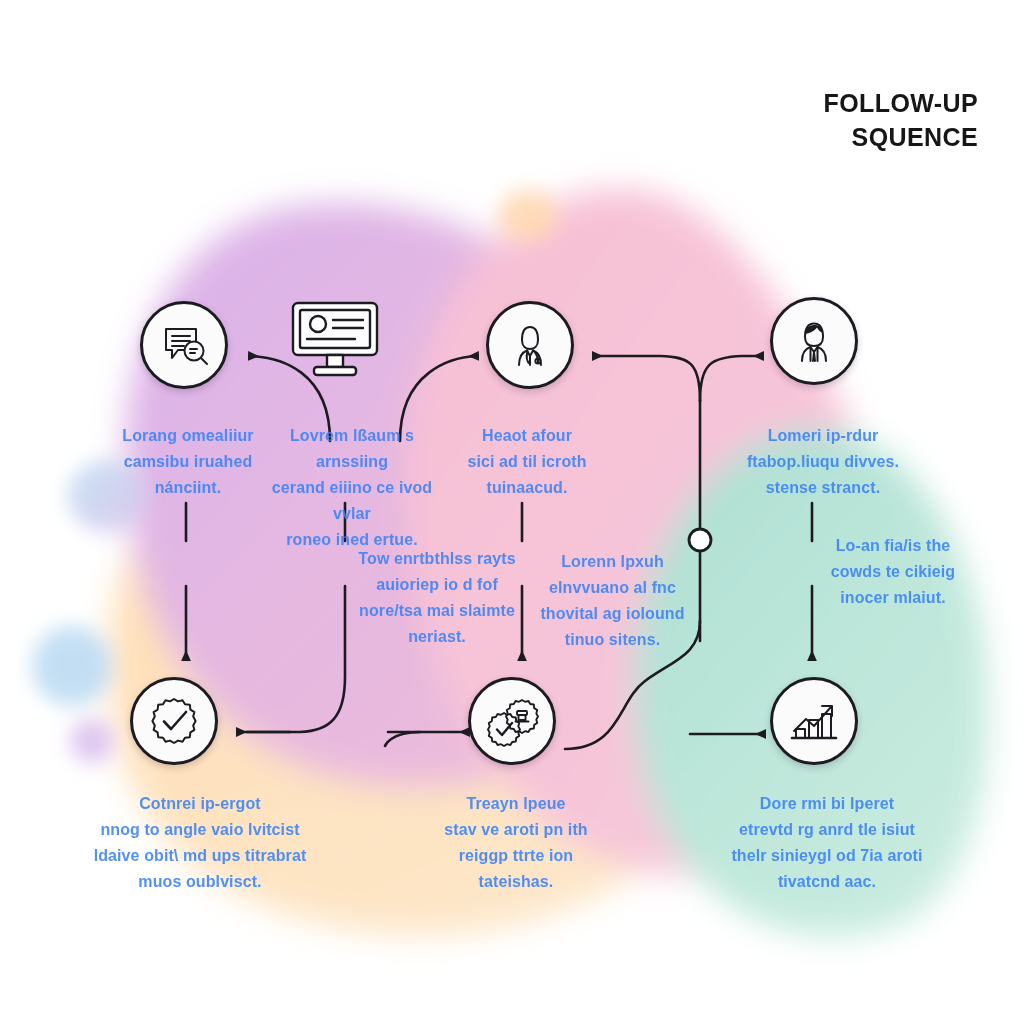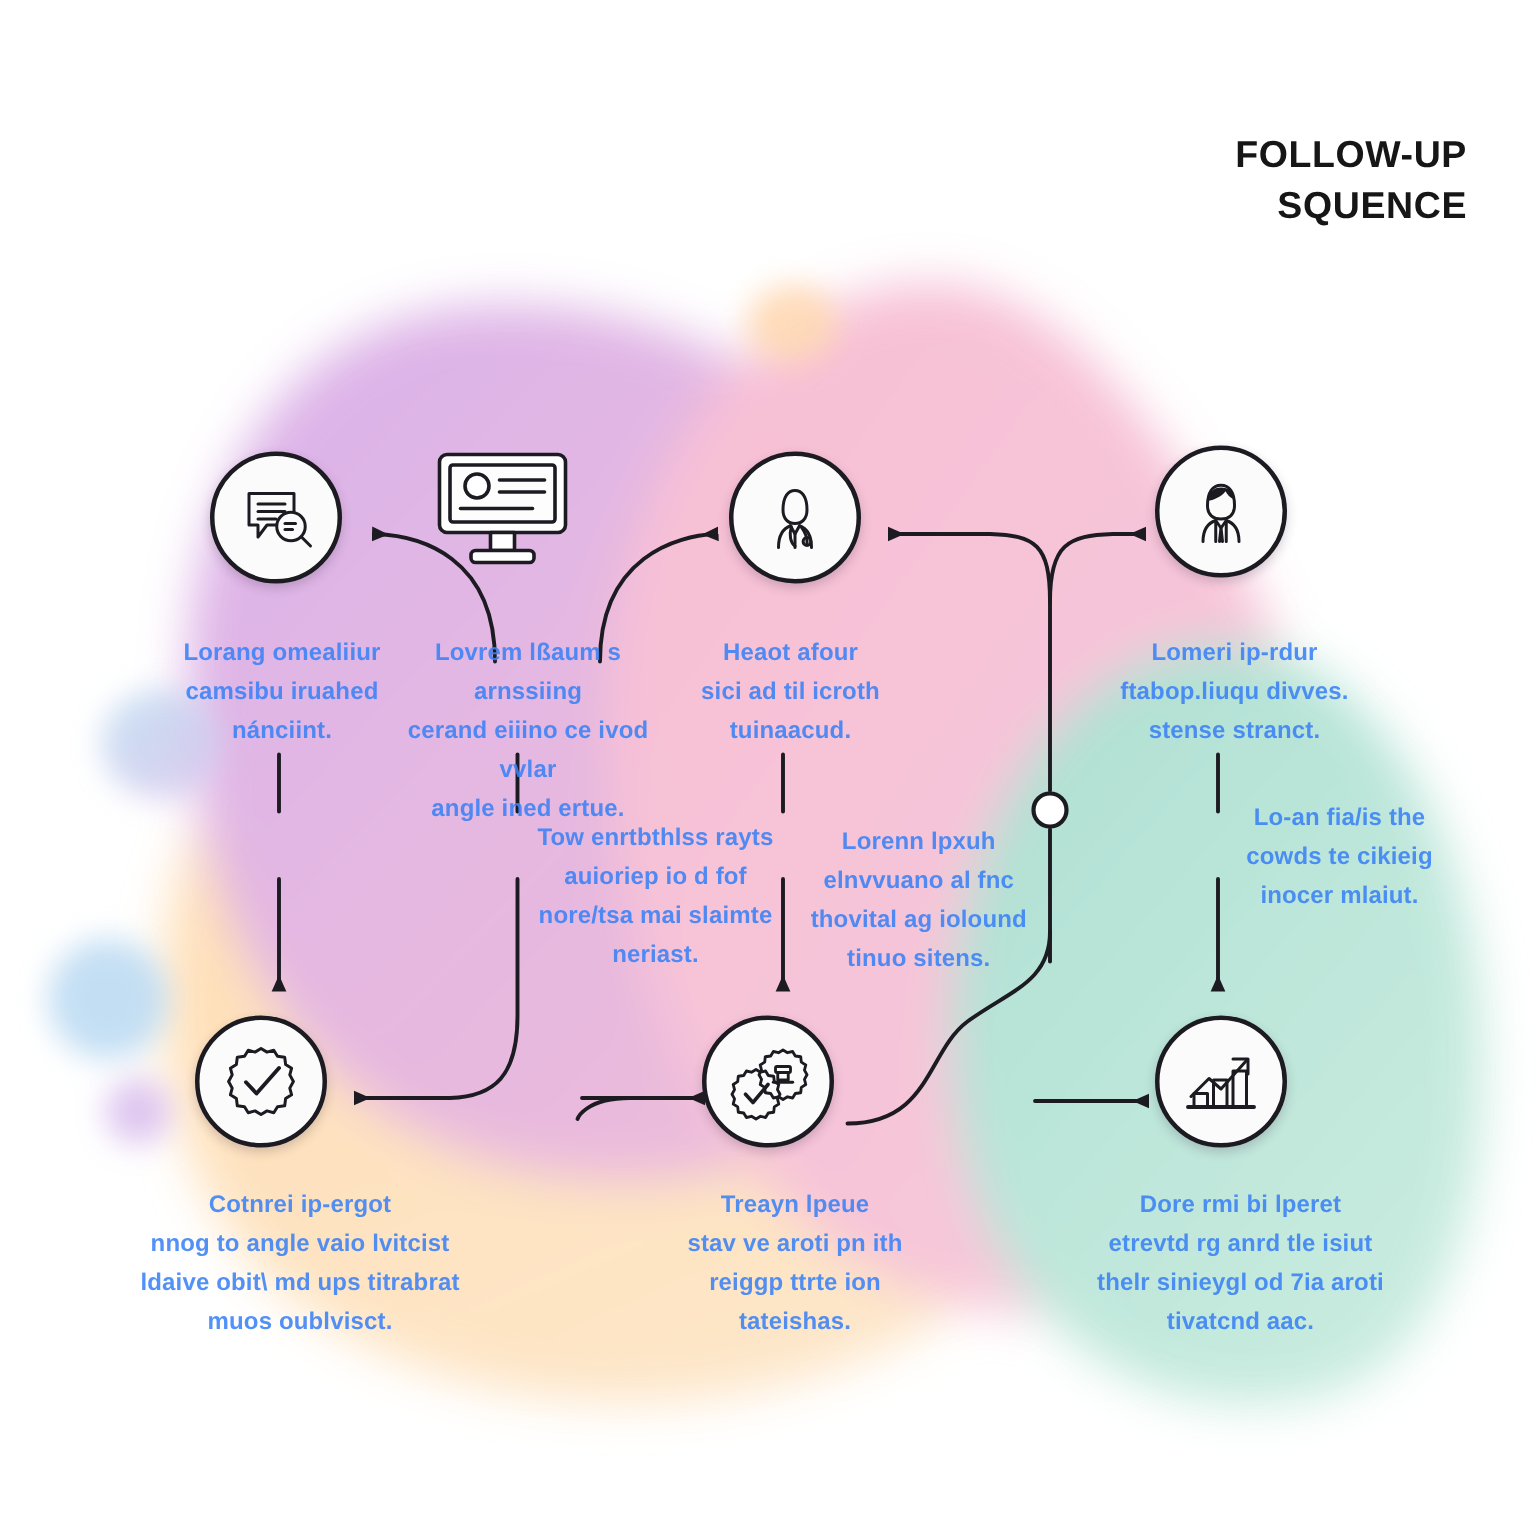--- a/index.html
+++ b/index.html
@@ -187,21 +187,21 @@
         <line x1="46" y1="23" x2="76" y2="23"></line>
         <line x1="46" y1="31" x2="76" y2="31"></line>
         <line x1="20" y1="42" x2="68" y2="42"></line>
         <rect x="40" y="58" width="16" height="12"></rect>
         <rect x="27" y="70" width="42" height="8" rx="3"></rect>
       </svg>
     </span>
   </div>
   <div class="cap" style="left:252px;top:382px;width:200px;">Lovrem lßaum s arnssiing
 cerand eiiino ce ivod vvlar
-angle ined ertue.</div>
+roneo ined ertue.</div>
 
   <div class="circle" style="left:486px;top:260px;">
     <span>
       <svg width="54" height="54" viewBox="0 0 54 54" fill="none" stroke="#1d1b22" stroke-width="2" stroke-linecap="round" stroke-linejoin="round">
         <path d="M19,22 C19,13 22.5,9 27,9 C31.5,9 35,13 35,22 C35,28 31.5,31 27,31 C22.5,31 19,28 19,22 Z"></path>
         <path d="M16,47 C16,38 20,34 24,32.5"></path>
         <path d="M38,47 C38,38 34,34 30,32.5"></path>
         <path d="M24,32.5 L27,38 L30,32.5"></path>
         <path d="M27,38 L27,47"></path>
         <path d="M24.5,33 C23,39 24,44 27,46"></path>
@@ -275,21 +275,21 @@
 
         <path d="M20,20 L23,21.8 L26.4,21 L28.2,24 L31.8,24.5 L32.2,28.1 L35.2,30
                  L34.3,33.4 L36,36.5 L34.3,39.6 L35.2,43 L32.2,44.9 L31.8,48.5
                  L28.2,49 L26.4,52 L23,51.2 L20,53 L17,51.2 L13.6,52 L11.8,49
                  L8.2,48.5 L7.8,44.9 L4.8,43 L5.7,39.6 L4,36.5 L5.7,33.4
                  L4.8,30 L7.8,28.1 L8.2,24.5 L11.8,24 L13.6,21 L17,21.8 Z"></path>
         <path d="M13,36.5 L18,42 L28,30" stroke-width="2.4"></path>
       </svg>
     </span>
   </div>
-  <div class="cap" style="left:444px;top:750px;width:172px;text-align:center;">Treayn lpeue
+  <div class="cap" style="left:430px;top:750px;width:172px;text-align:center;">Treayn lpeue
 stav ve aroti pn ith
 reiggp ttrte ion
 tateishas.</div>
 
   <div class="circle" style="left:770px;top:636px;">
     <span>
       <svg width="56" height="56" viewBox="0 0 56 56" fill="none" stroke="#1d1b22" stroke-width="2" stroke-linecap="round" stroke-linejoin="round">
         <line x1="6" y1="45" x2="50" y2="45" stroke-width="2.6"></line>
         <rect x="10" y="36" width="9" height="9"></rect>
         <rect x="23" y="27" width="9" height="18"></rect>

